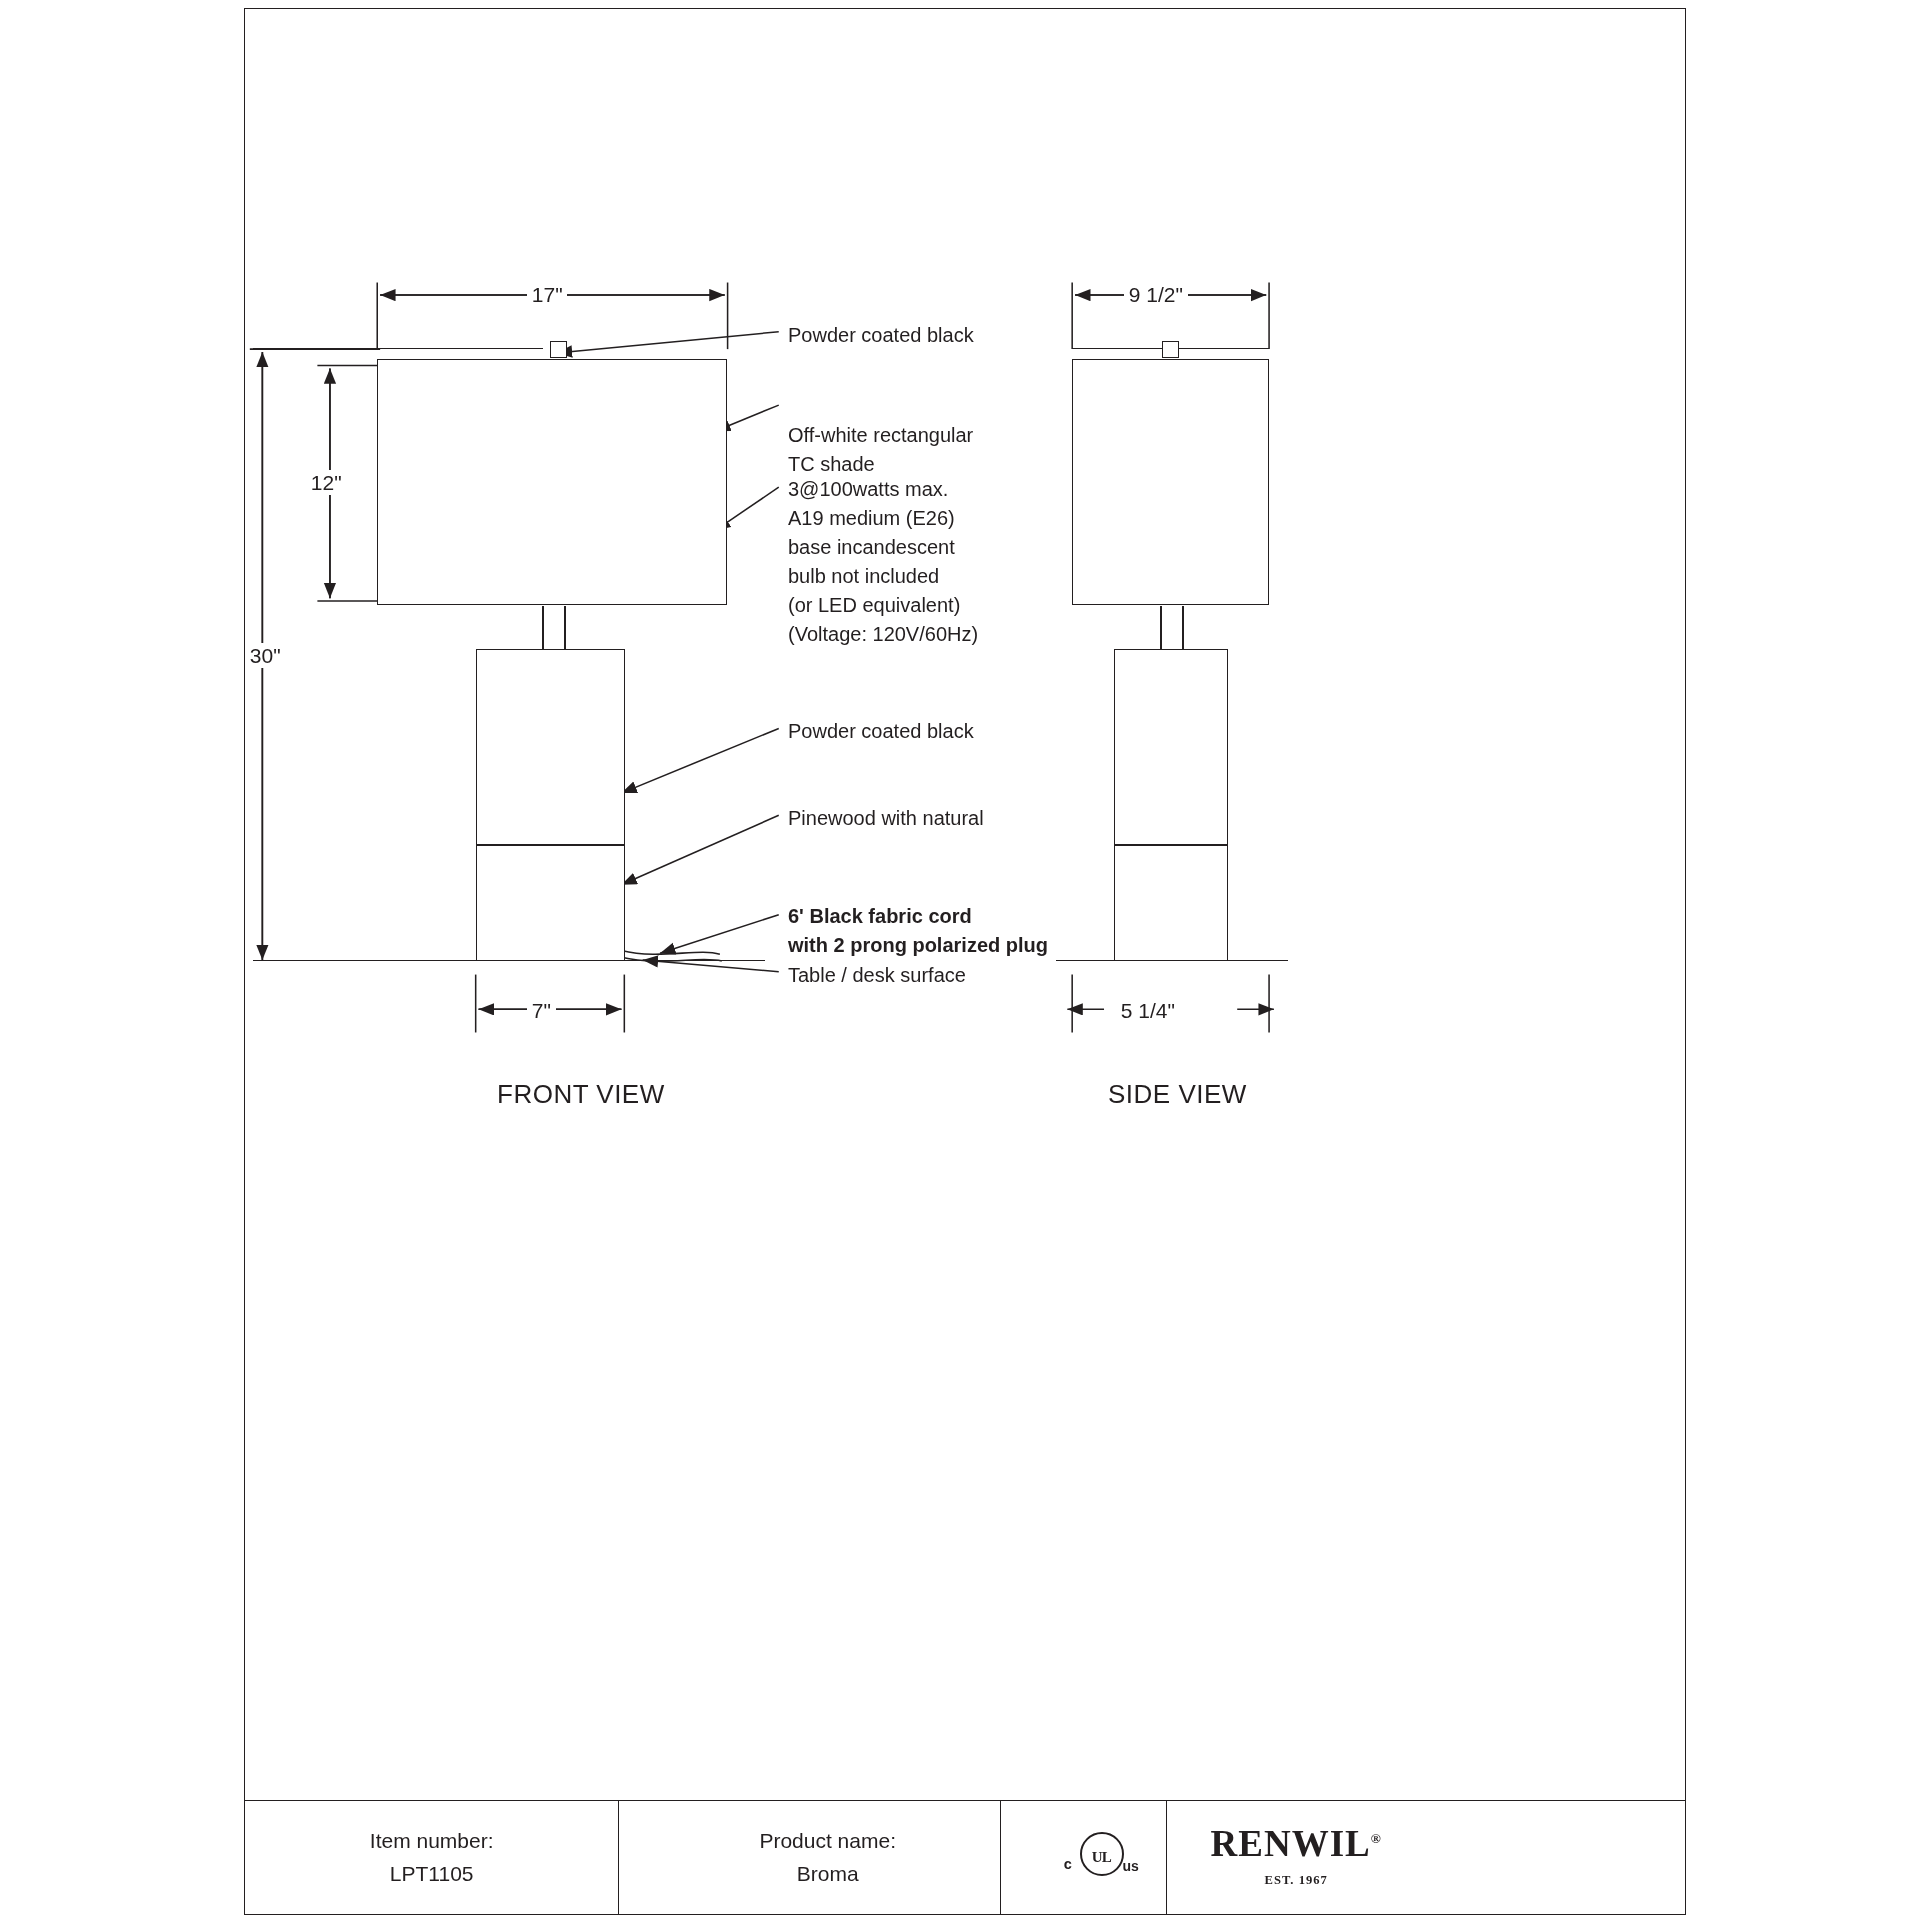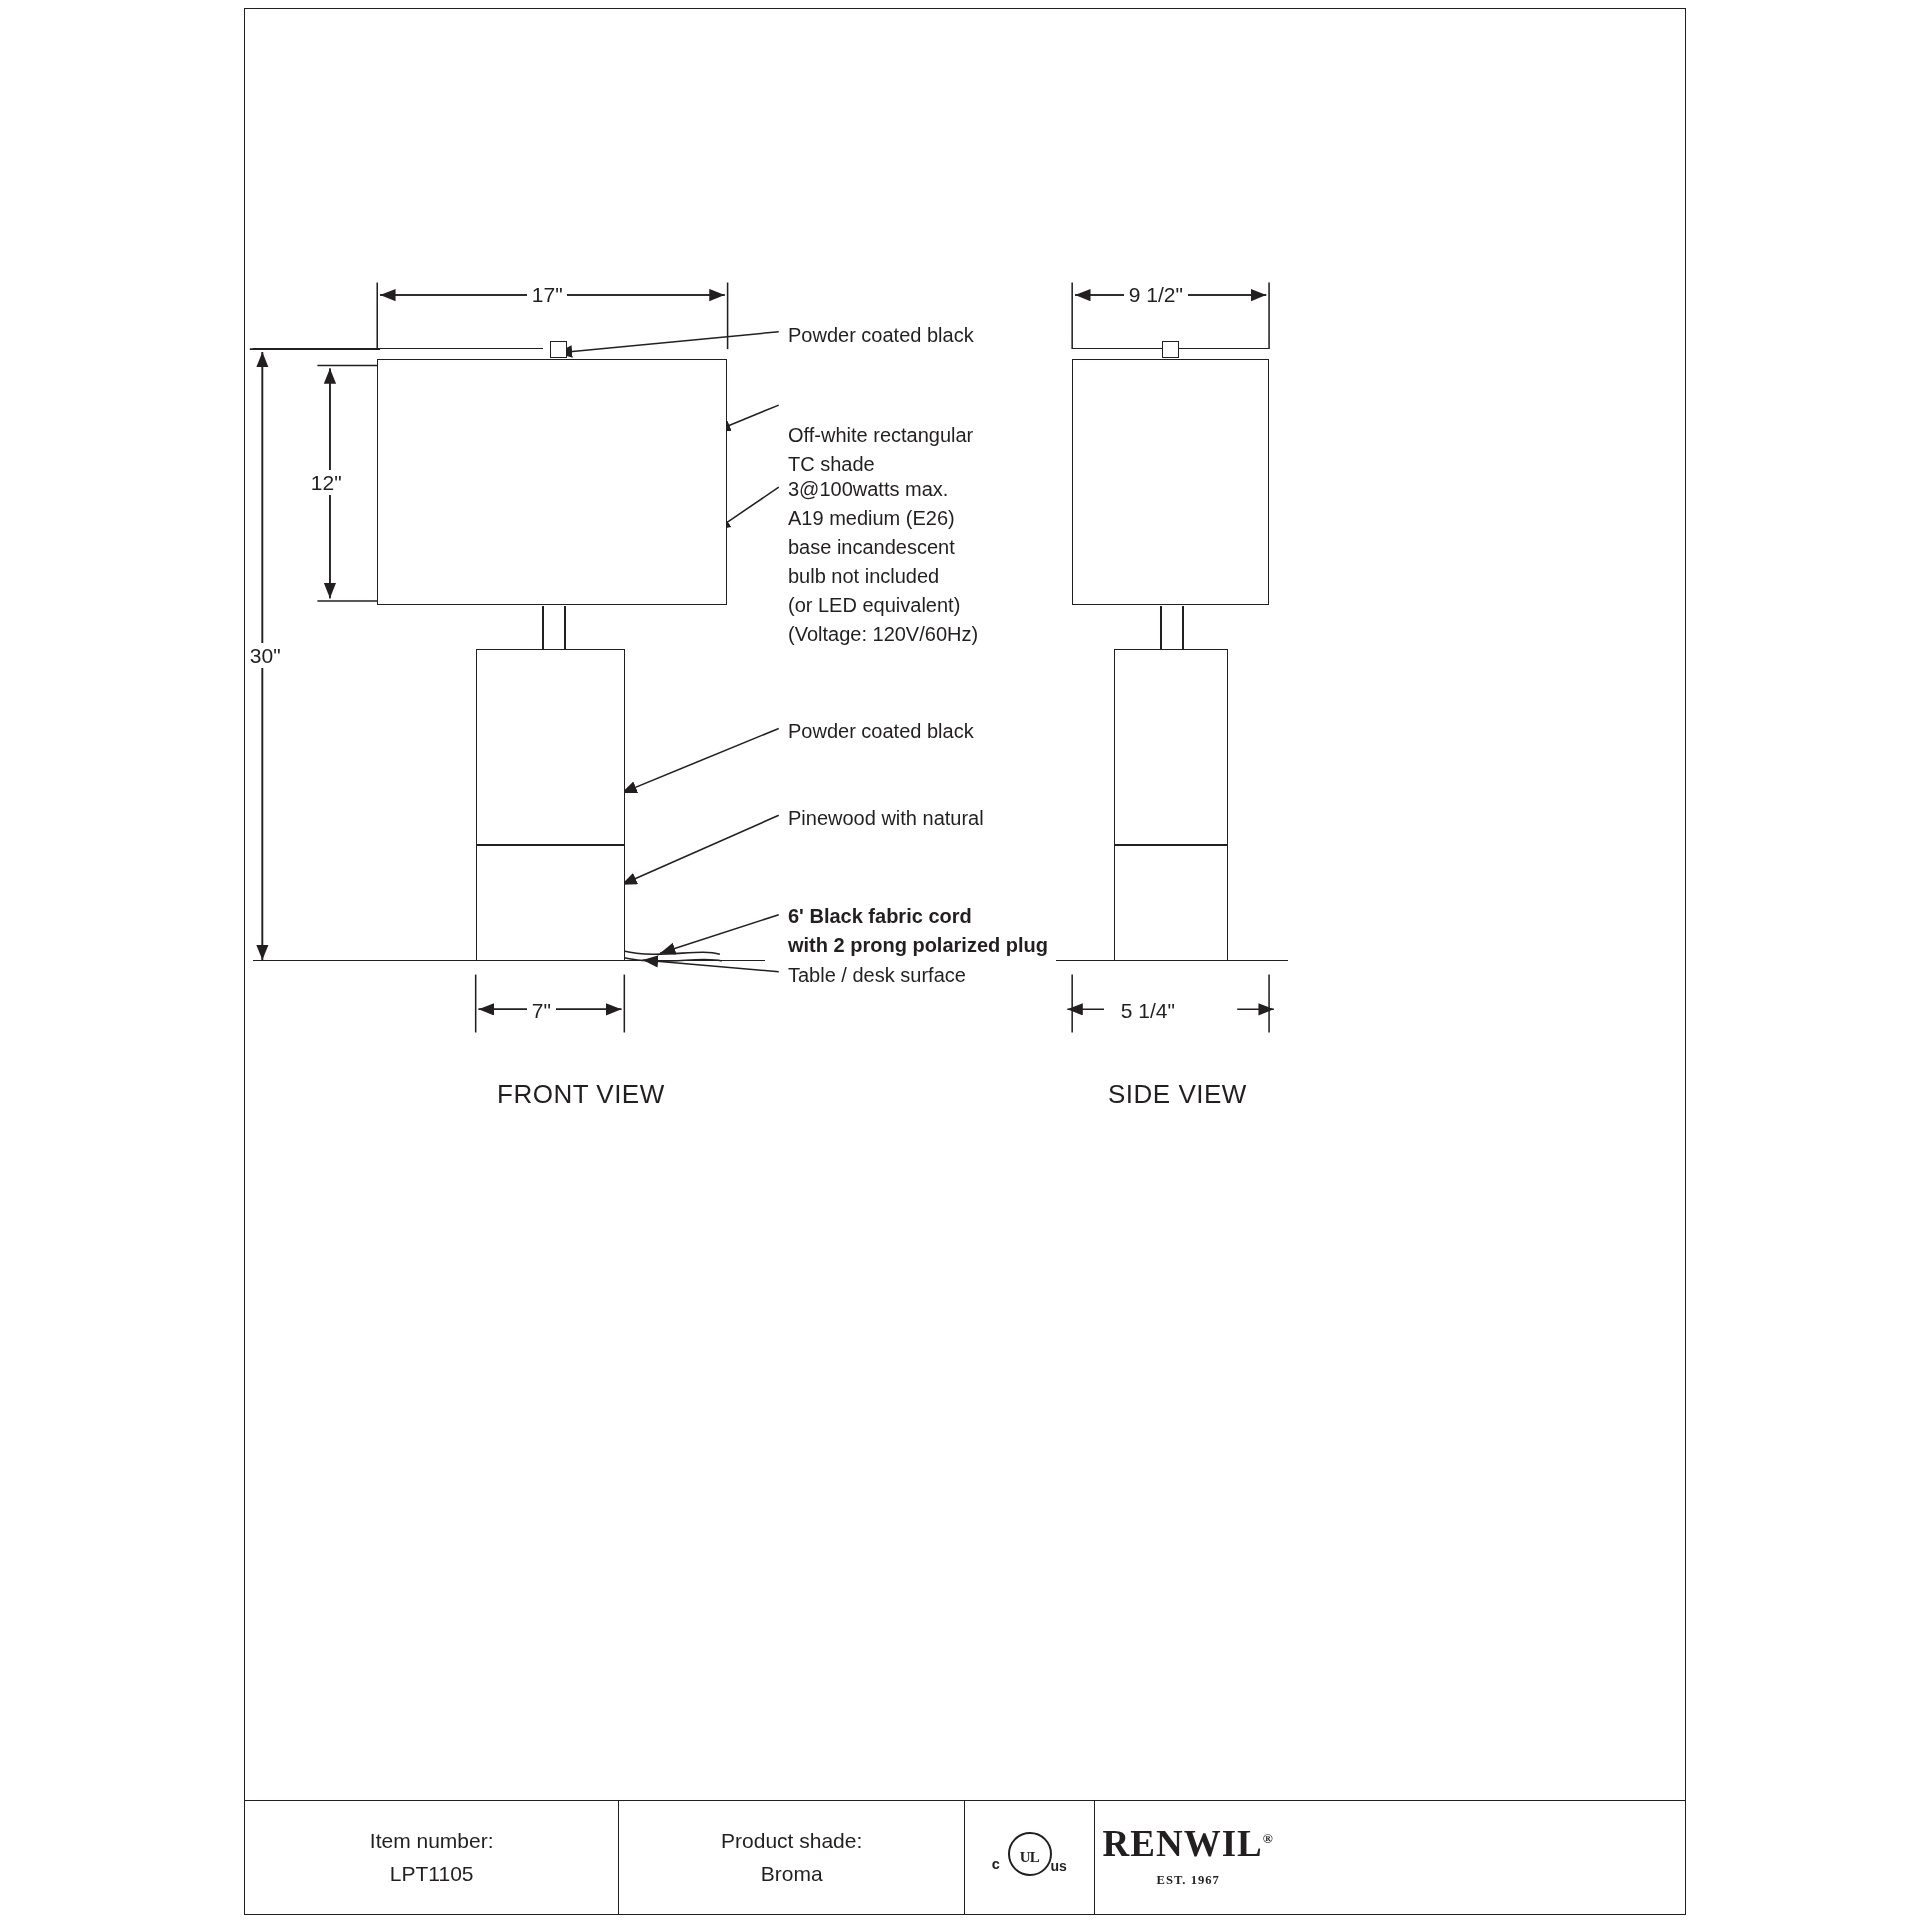--- a/index.html
+++ b/index.html
@@ -59,20 +59,21 @@
   
   #titleblock {
     position: absolute;
     left: 0px;
     bottom: 0px;
     width: 100%;
     height: 114px;
     border-top: 1.9px solid #231f20;
     box-sizing: border-box;
     display: flex;
+    gap: 36px;
   }
   .tb-cell {
     border-right: 1.9px solid #231f20;
     box-sizing: border-box;
     display: flex;
     flex-direction: column;
     align-items: center;
     justify-content: center;
     font-size: 21px;
     line-height: 33px;
@@ -250,21 +251,21 @@
 
   <div class="viewtitle" style="left:220px; top:1070px;margin-left:32px;">FRONT VIEW</div>
   <div class="viewtitle" style="left:863px; top:1070px;">SIDE VIEW</div>
 
   <div id="titleblock">
     <div class="tb-cell" style="width:26%;">
       <div class="tb-label">Item number:</div>
       <div class="tb-value">LPT1105</div>
     </div>
     <div class="tb-cell" style="width:24%;">
-      <div class="tb-label">Product shade:</div>
+      <div class="tb-label">Product name:</div>
       <div class="tb-value">Broma</div>
     </div>
     <div class="tb-cell" style="width:9%;">
       <div class="ul-mark">
         <span class="ul-c">c</span>
         <span class="ul-circle"></span>
         <span class="ul-inner">UL</span>
         <span class="ul-us">us</span>
       </div>
     </div>

